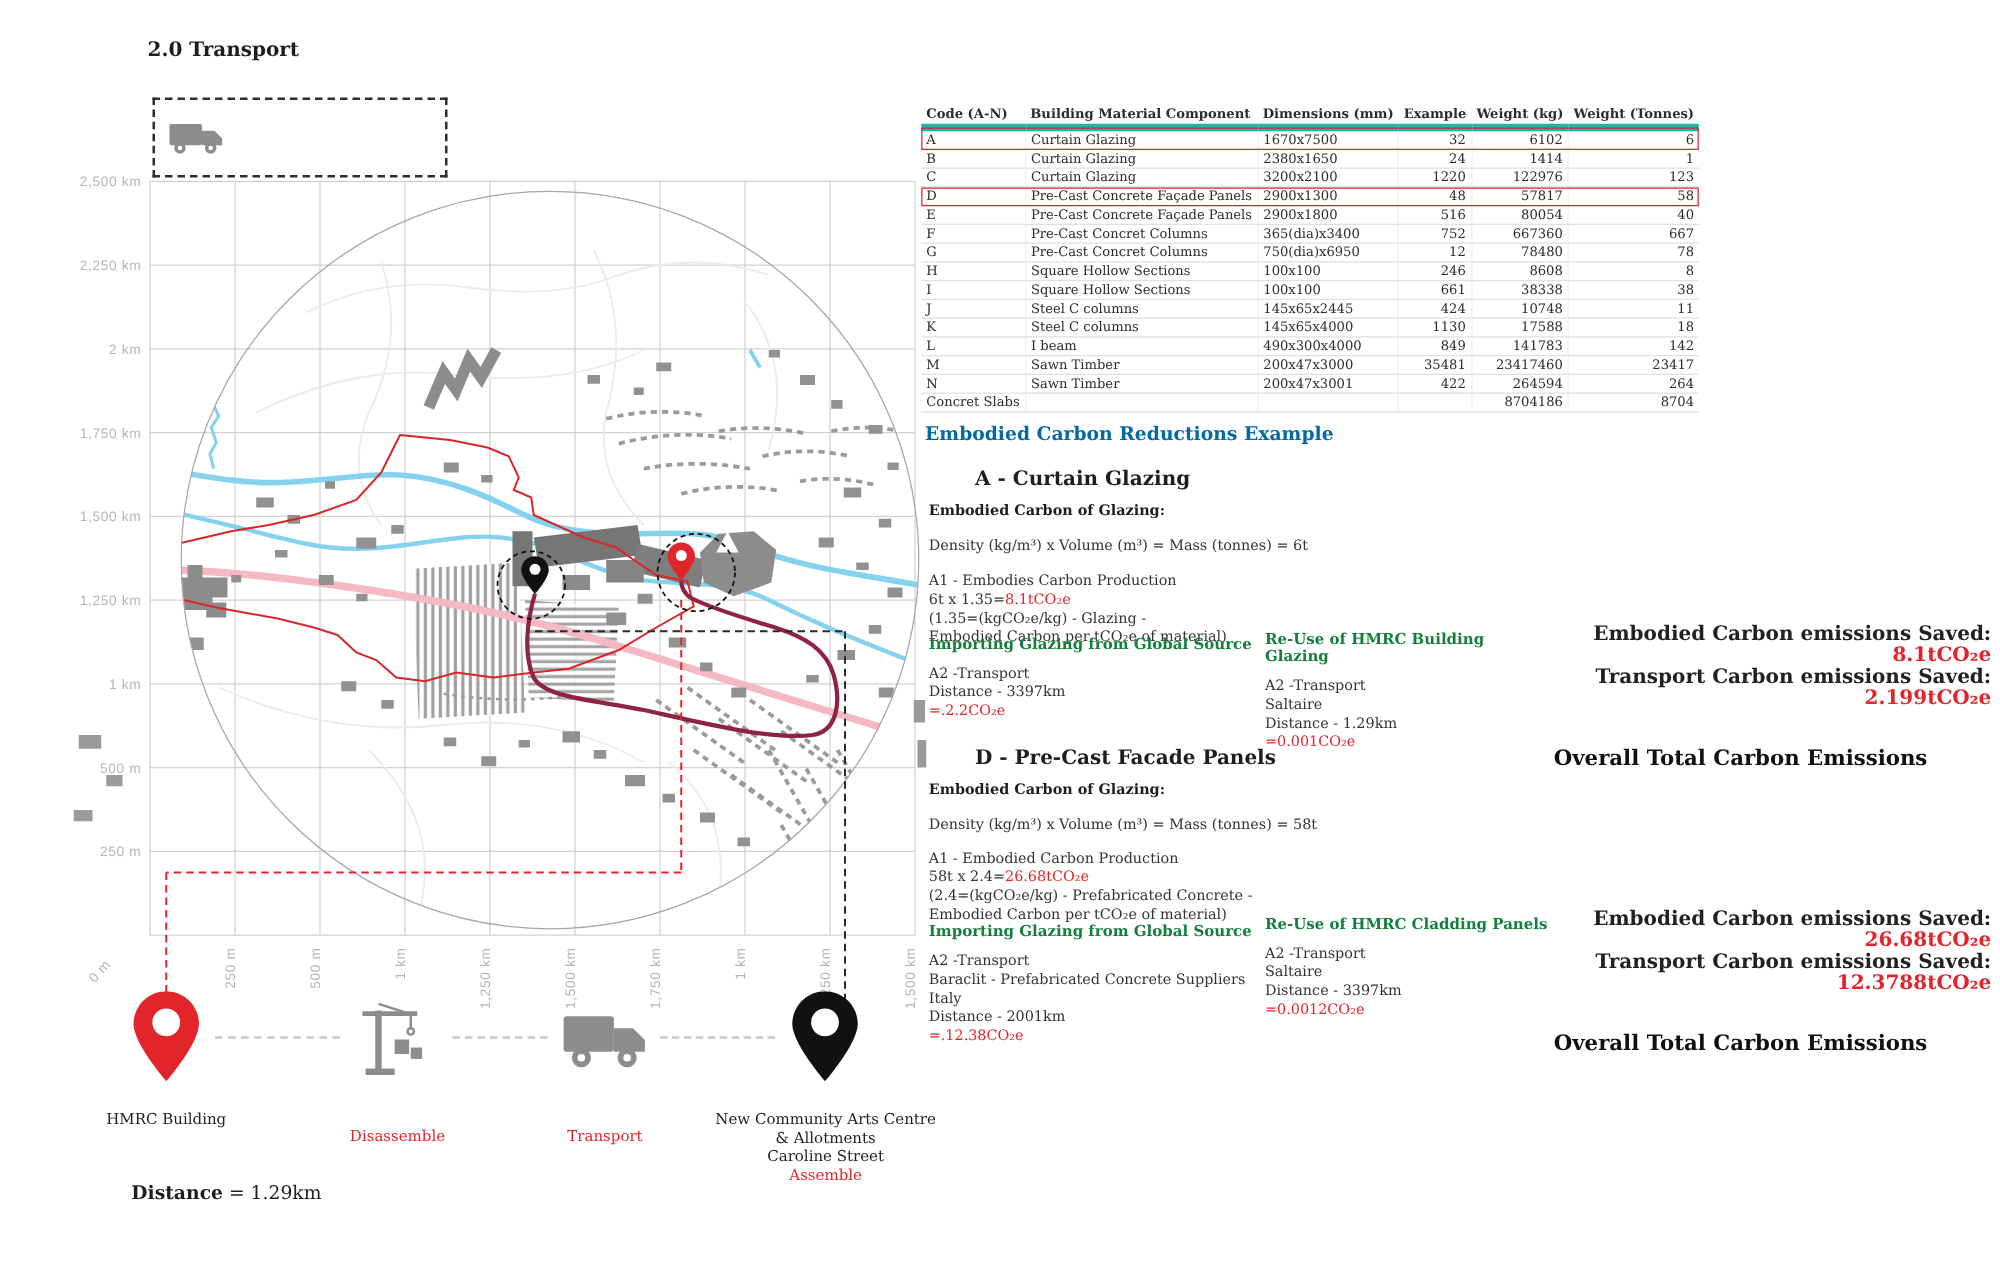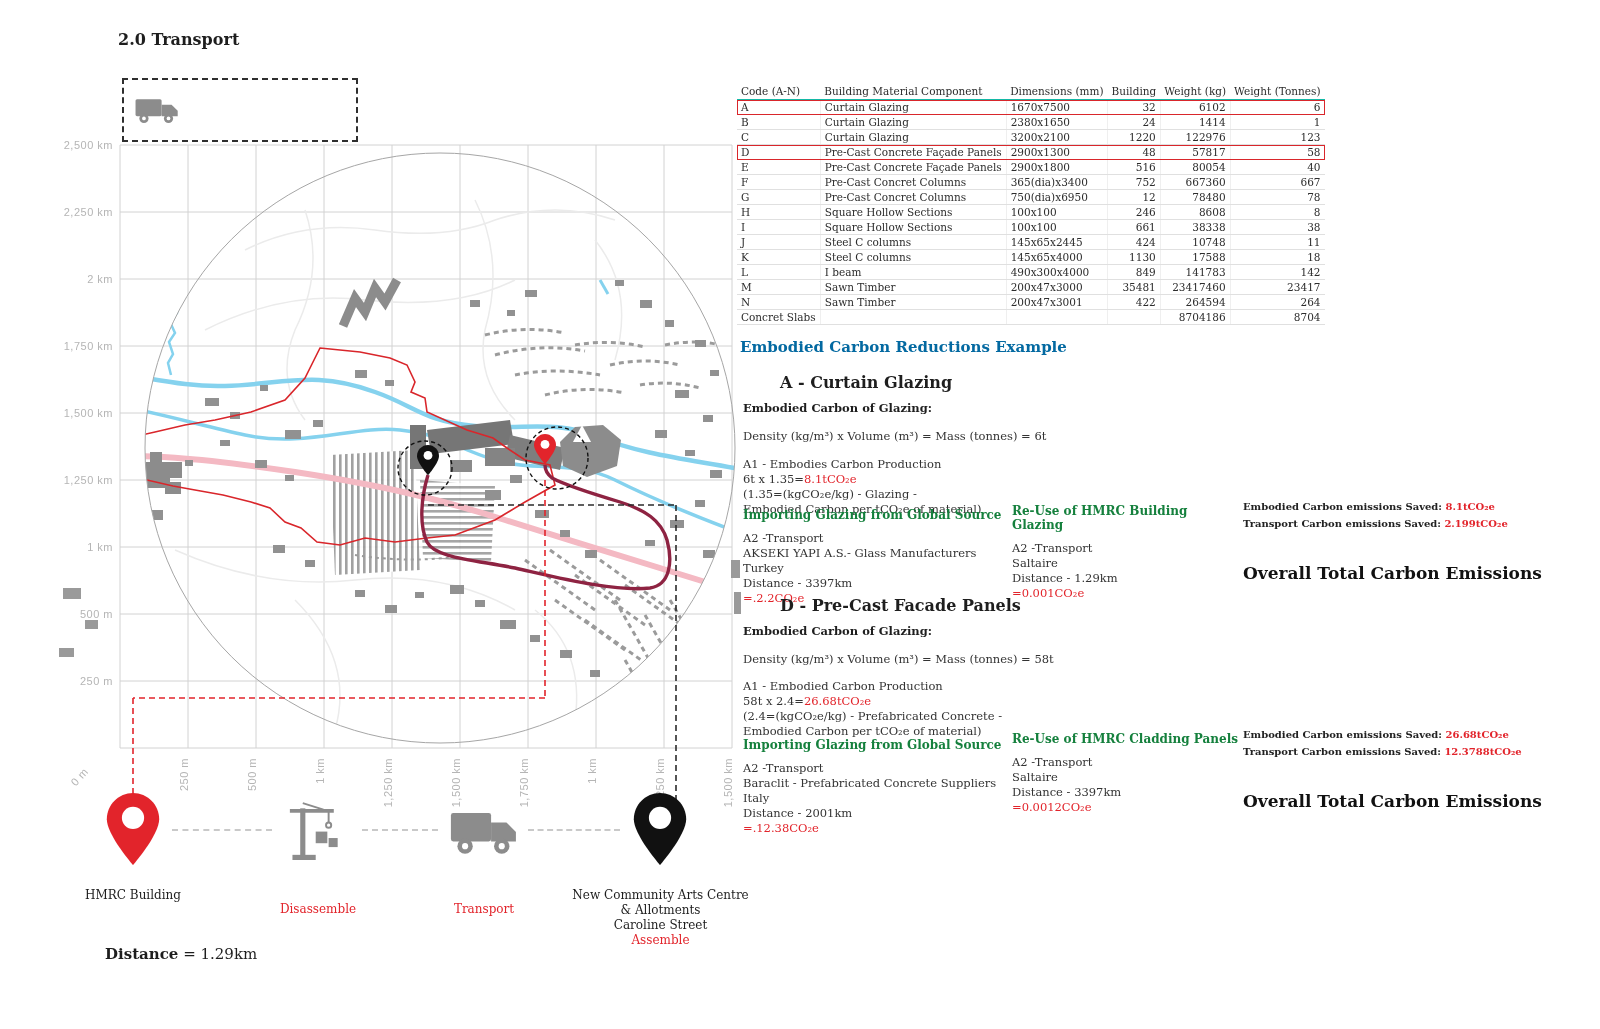--- a/index.html
+++ b/index.html
@@ -16,36 +16,36 @@
   
   svg text.axis{font-family:"Liberation Sans",sans-serif;font-size:11px;fill:#b5b5b5;letter-spacing:.5px;}
   
   .connector{border-top:2px dashed #c9c9c9;height:0;}
   .step-label{font-size:12px;text-align:center;line-height:15px;}
   .red{color:#e2242b;}
   #distance-line{left:105px;top:945px;font-size:15px;}
   
   #materials{left:737px;top:84px;width:546px;border-collapse:collapse;
              font-size:10.5px;color:#2c2c2c;}
-  #materials th{font-weight:normal;text-align:left;border-bottom:1px solid #14b8a6;
+  #materials th{font-weight:bold;text-align:left;border-bottom:6px solid #14b8a6;
                 padding:1px 4px 2px 4px;white-space:nowrap;}
   #materials td{border-bottom:1px solid #e0e0e0;border-left:1px solid #efefef;
                 padding:1px 4px;white-space:nowrap;height:12px;}
   #materials td:first-child{border-left:none;}
   #materials th.num,#materials td.num{text-align:right;}
   #materials tr.row-highlight{outline:1.7px solid #d9262b;outline-offset:-1px;}
   
   .rp{left:735px;top:80px;width:862px;height:949px;}
   .rp .abs{position:absolute;}
   .sec-head{font-size:15px;font-weight:bold;color:#0369a1;}
   .sec-title{font-size:16px;font-weight:bold;margin-left:40px;}
   .sub{font-size:11.5px;font-weight:bold;}
   .body-t{font-size:11.5px;line-height:15px;color:#333;}
   .col-head{font-size:12px;font-weight:bold;margin-bottom:9px;color:#15803d;}
-  .saved-line{font-size:10px;font-weight:bold;line-height:17px;color:#222;}
+  .saved-line{font-size:16px;font-weight:bold;line-height:17px;color:#222;text-align:right;}
   .overall{font-size:17px;font-weight:bold;line-height:22px;margin-top:30px;color:#111;}
 </style>
 </head>
 <body>
 
 <div class="abs" id="page-title">2.0 Transport</div>
 
 <div class="abs" id="legend-box">
   <svg width="46" height="36" viewBox="0 0 60 44" style="margin-left:10px;flex:none">
     <rect x="2" y="8" width="34" height="22" rx="2" fill="#8c8c8c"></rect>
@@ -314,21 +314,21 @@
 <div class="abs" id="distance-line">
   <span style="font-weight:bold">Distance</span><span> = 1.29km</span>
 </div>
 
 <table class="abs" id="materials">
   <thead>
       <tr id="mat-head">
         <th>Code (A-N)</th>
         <th>Building Material Component</th>
         <th>Dimensions (mm)</th>
-        <th class="num">Building</th>
+        <th class="num">Example</th>
         <th class="num">Weight (kg)</th>
         <th class="num">Weight (Tonnes)</th>
       </tr>
     </thead>
   <tbody id="mat-body">
       <tr class="row-highlight">
         <td>A</td>
         <td>Curtain Glazing</td>
         <td>1670x7500</td>
         <td class="num">32</td>
@@ -460,21 +460,20 @@
   <div class="abs body-t" style="left:8px;top:377px">
     <div>A1 - Embodies Carbon Production</div>
     <div><span>6t x 1.35=</span><span class="red">8.1tCO₂e</span></div>
     <div>(1.35=(kgCO₂e/kg) - Glazing -</div>
     <div>Embodied Carbon per tCO₂e of material)</div>
   </div>
   <div class="abs" style="left:8px;top:428px;width:268px">
     <div class="col-head">Importing Glazing from Global Source</div>
     <div class="body-t">
       <div>A2 -Transport</div>
-      <div>AKSEKI YAPI A.S.- Glass Manufacturers Turkey</div>
       <div>Distance - 3397km</div>
       <div class="red">=.2.2CO₂e</div>
     </div>
   </div>
   <div class="abs" style="left:277px;top:424px;width:230px">
     <div class="col-head">Re-Use of HMRC Building Glazing</div>
     <div class="body-t">
       <div>A2 -Transport</div>
       <div>Saltaire</div>
       <div>Distance - 1.29km</div>

